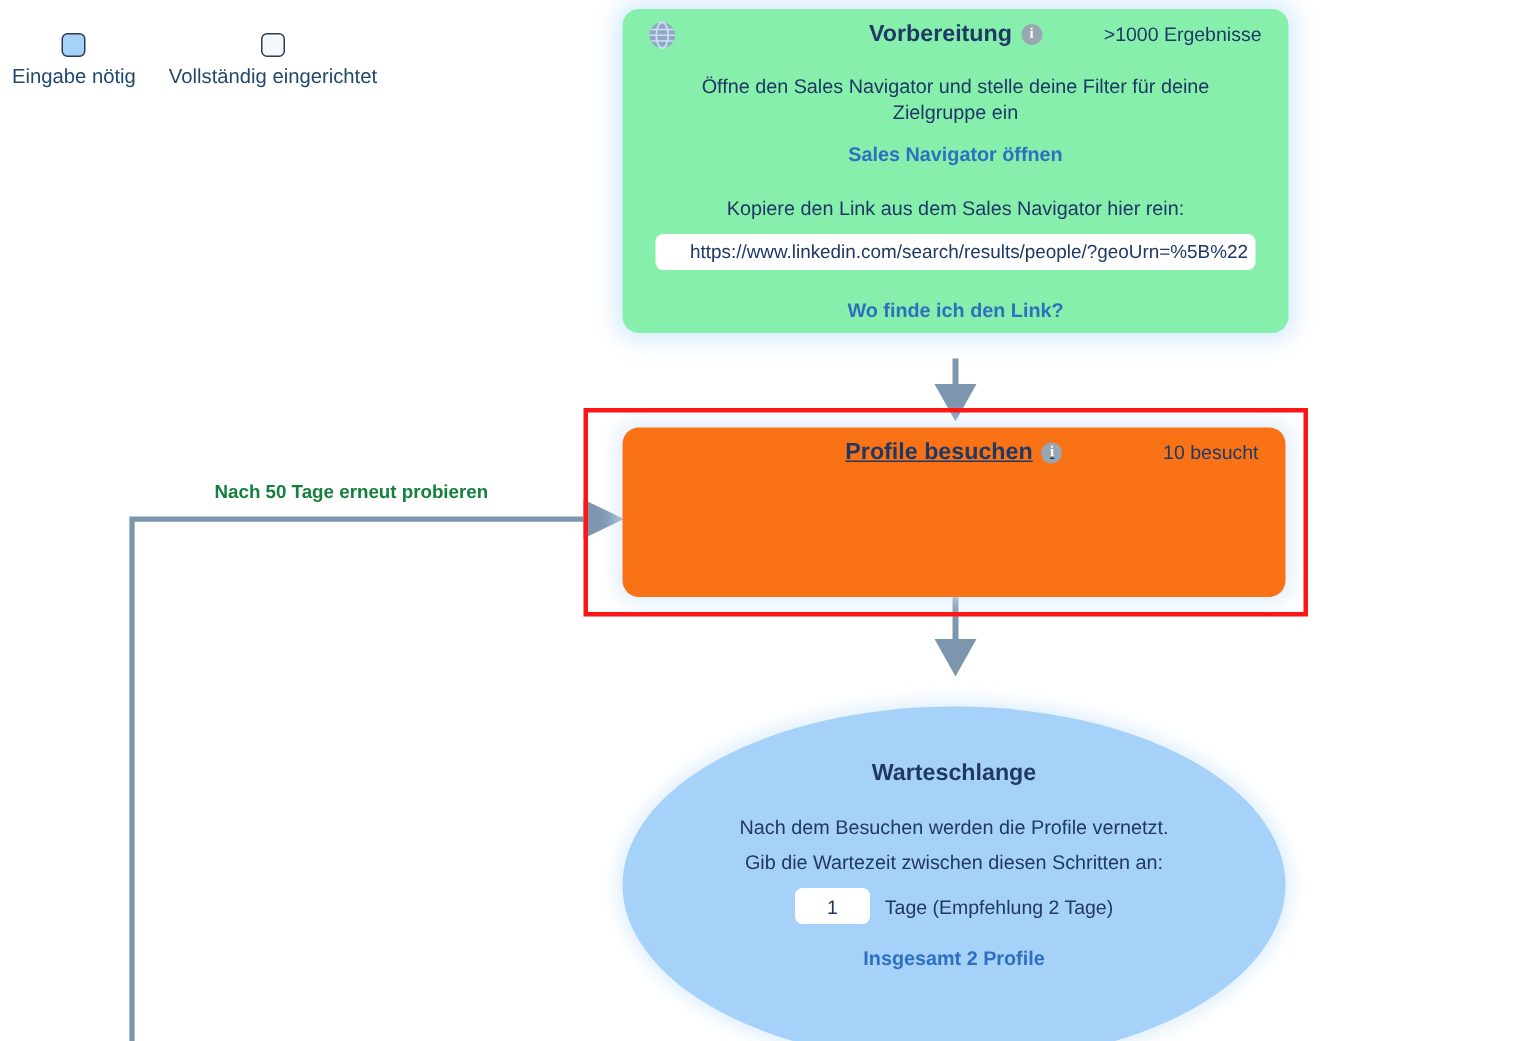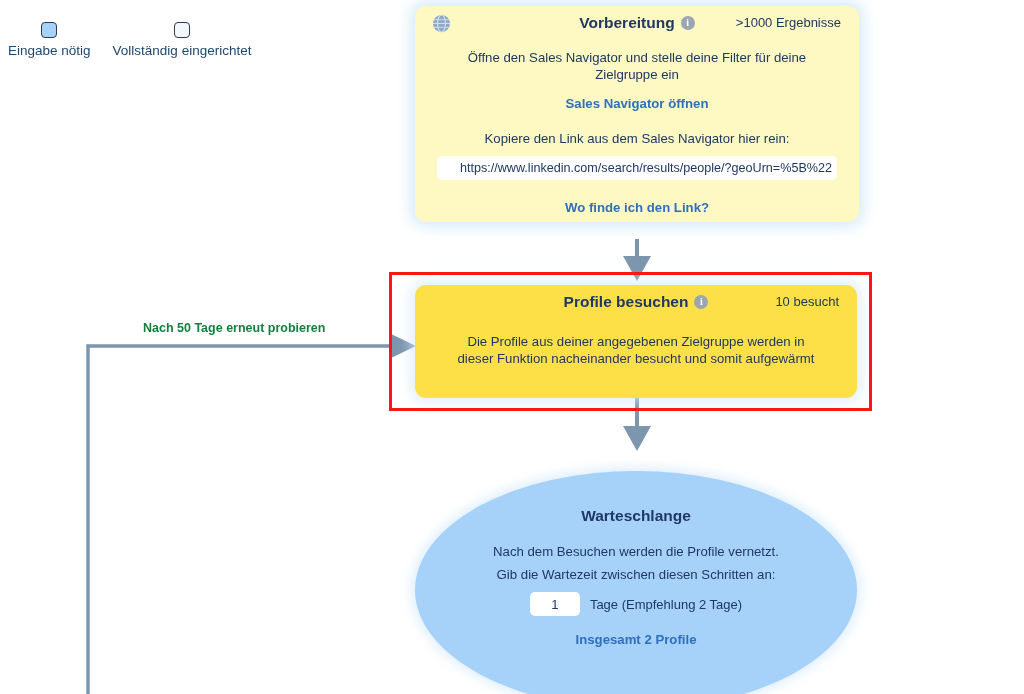--- a/index.html
+++ b/index.html
@@ -72,34 +72,35 @@
     box-sizing: border-box;
     text-align: center;
   }
 
   
   #node-vorbereitung {
     left: 415px;
     top: 6px;
     width: 444px;
     height: 216px;
-    background: #fef9c3;
+    background: #86efac;
     border-radius: 11px;
     box-shadow: 0 0 14px 5px rgba(166,210,250,0.45);
   }
 
   
   #node-profile {
     left: 415px;
     top: 285px;
     width: 442px;
     height: 113px;
-    background: #fde047;
+    background: #f97316;
     border-radius: 11px;
     box-shadow: 0 0 13px 4px rgba(214,232,252,0.75);
+    text-decoration: underline;
   }
 
   
   #highlight-box {
     position: absolute;
     left: 389px;
     top: 272px;
     width: 483px;
     height: 139px;
     border: 3px solid #fc1616;
@@ -285,21 +286,20 @@
 
 <div class="node" id="node-profile">
   <div class="card-head">
     <div class="title-wrap">
       <span class="node-title">Profile besuchen</span>
       <span class="info-icon">i</span>
     </div>
     <span class="counter">10 besucht</span>
   </div>
   <div class="sp-14"></div>
-  <div class="node-desc">Die Profile aus deiner angegebenen Zielgruppe werden in dieser Funktion nacheinander besucht und somit aufgewärmt</div>
 </div>
 
 <div id="highlight-box"></div>
 
 <div class="node" id="node-warteschlange">
   <div class="sp-18"></div>
   <div class="sp-18"></div>
   <div class="node-title">Warteschlange</div>
   <div class="sp-18"></div>
   <div class="node-desc">Nach dem Besuchen werden die Profile vernetzt.</div>

